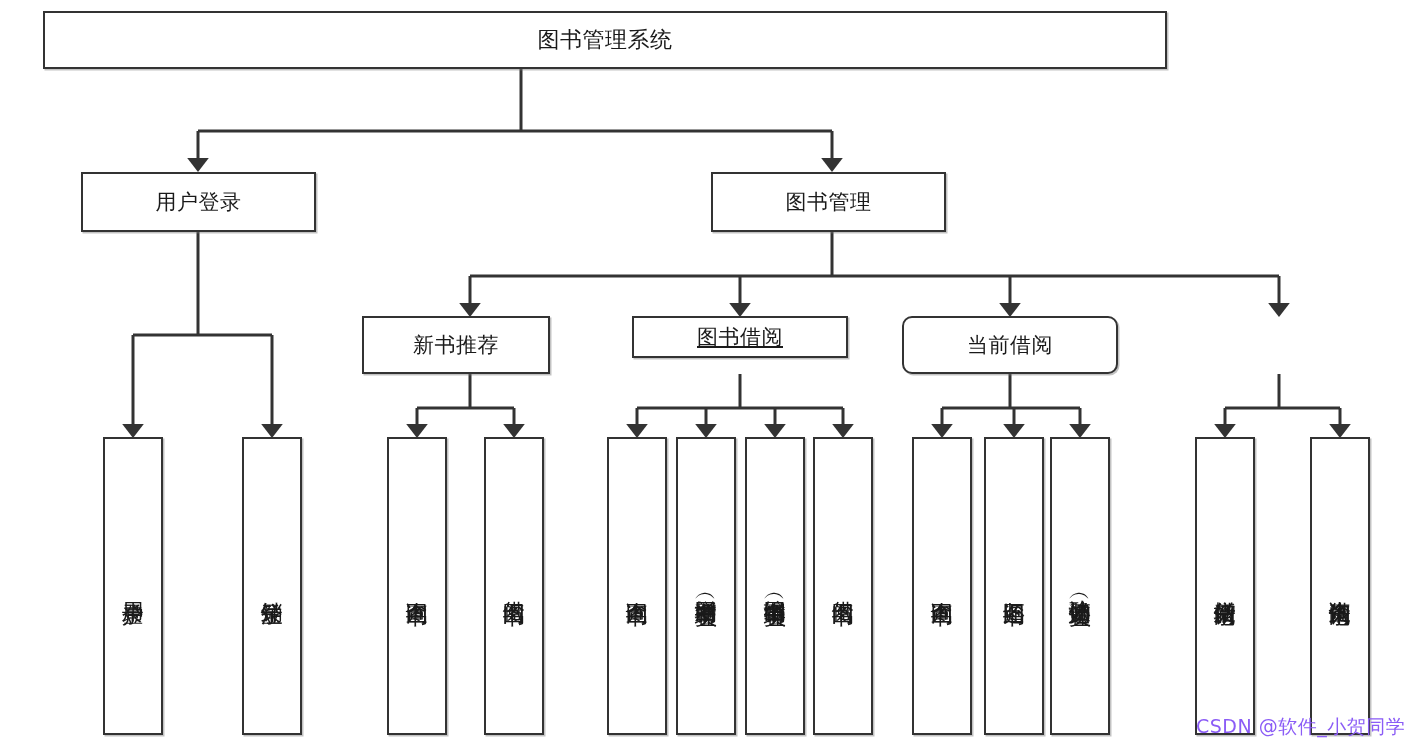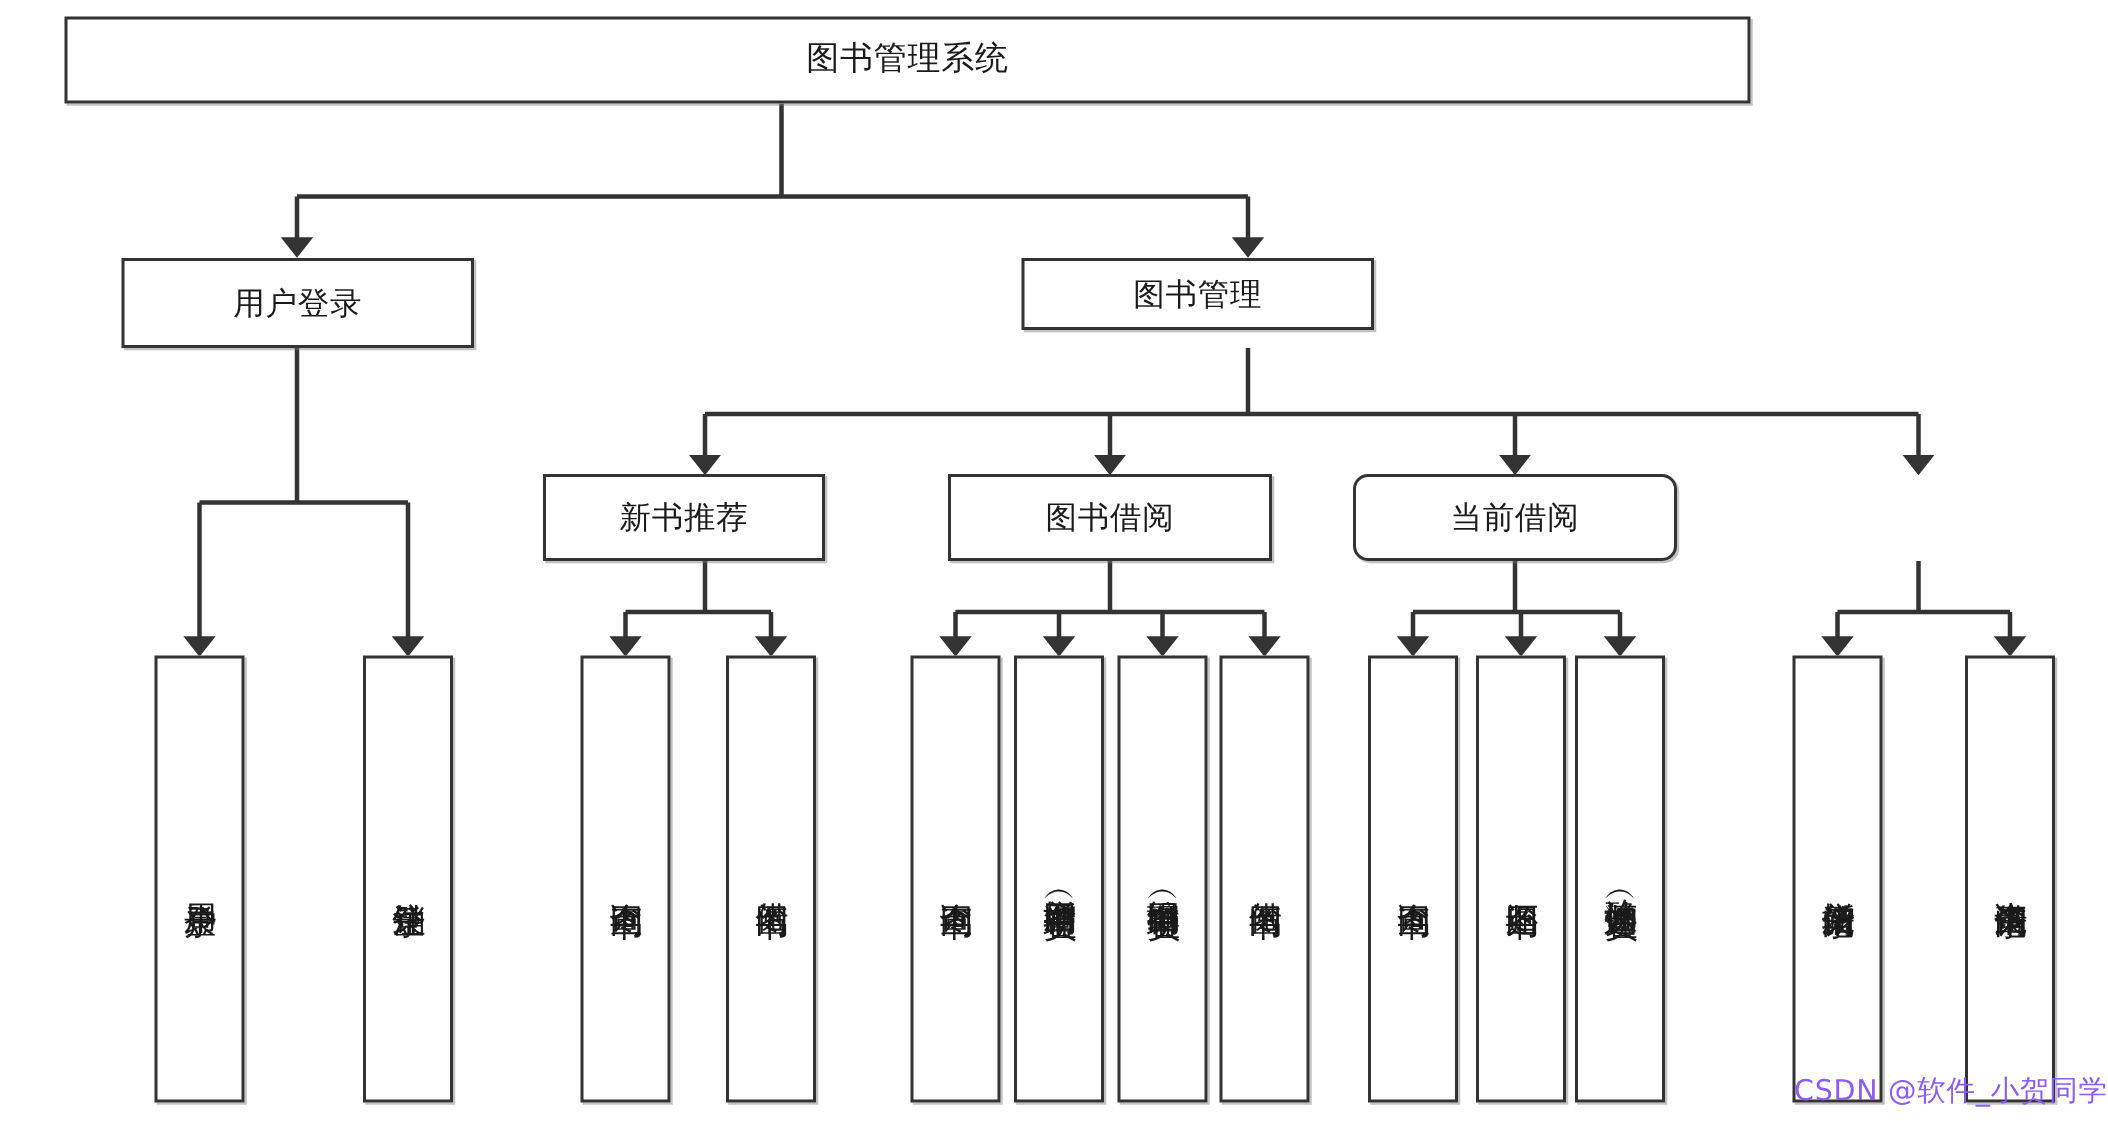--- a/index.html
+++ b/index.html
@@ -128,28 +128,28 @@
     </g>
   </svg>
 
   <div class="node node-h node-root" style="left:19px; top:11px; width:1124px; height:58px;margin-left:24px;">
     <span>图书管理系统</span>
   </div>
 
   <div class="node node-h" style="left:81px; top:172px; width:235px; height:60px;">
     <span>用户登录</span>
   </div>
-  <div class="node node-h" style="left:681px; top:172px; width:235px; height:48px;">
+  <div class="node node-h" style="left:711px; top:172px; width:235px; height:60px;">
     <span>图书管理</span>
   </div>
 
   <div class="node node-h" style="left:362px; top:316px; width:188px; height:58px;">
     <span>新书推荐</span>
   </div>
-  <div class="node node-h" style="left:632px; top:316px; width:216px; height:58px;">
+  <div class="node node-h" style="left:632px; top:316px; width:216px; height:42px;text-decoration:underline;">
     <span>图书借阅</span>
   </div>
   <div class="node node-h" style="left:902px; top:316px; width:216px; height:58px;border-radius:10px;">
     <span>当前借阅</span>
   </div>
 
   <div class="leaf" style="left:103px; top:437px; width:60px; height:298px;">
     <span class="leaf-text">用户登录</span>
   </div>
   <div class="leaf" style="left:242px; top:437px; width:60px; height:298px;">

